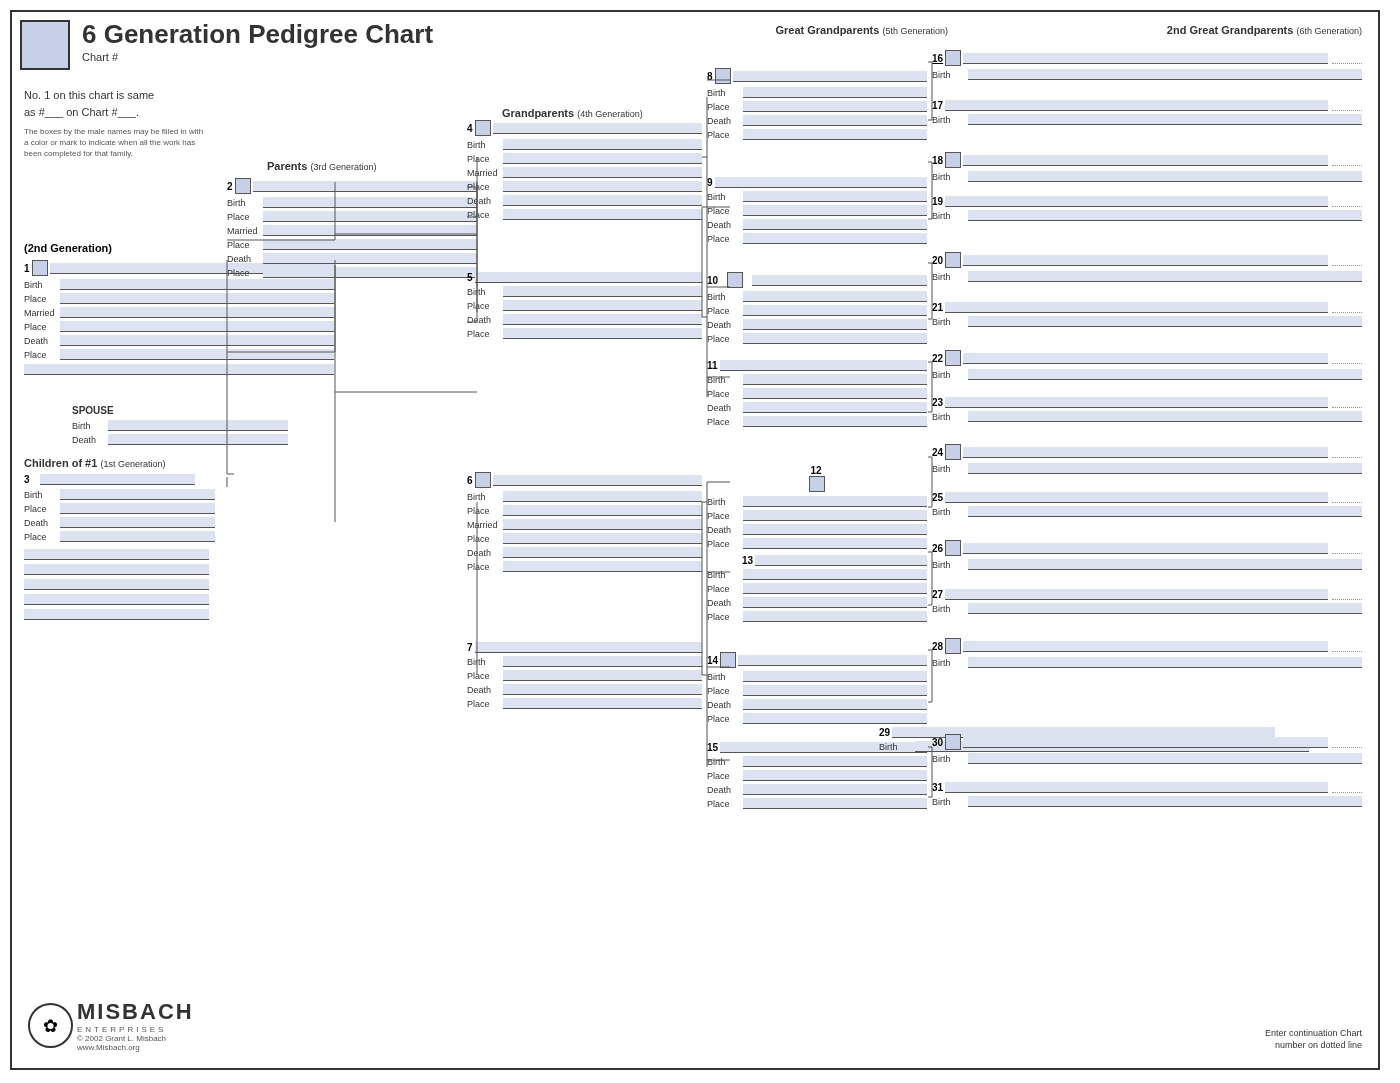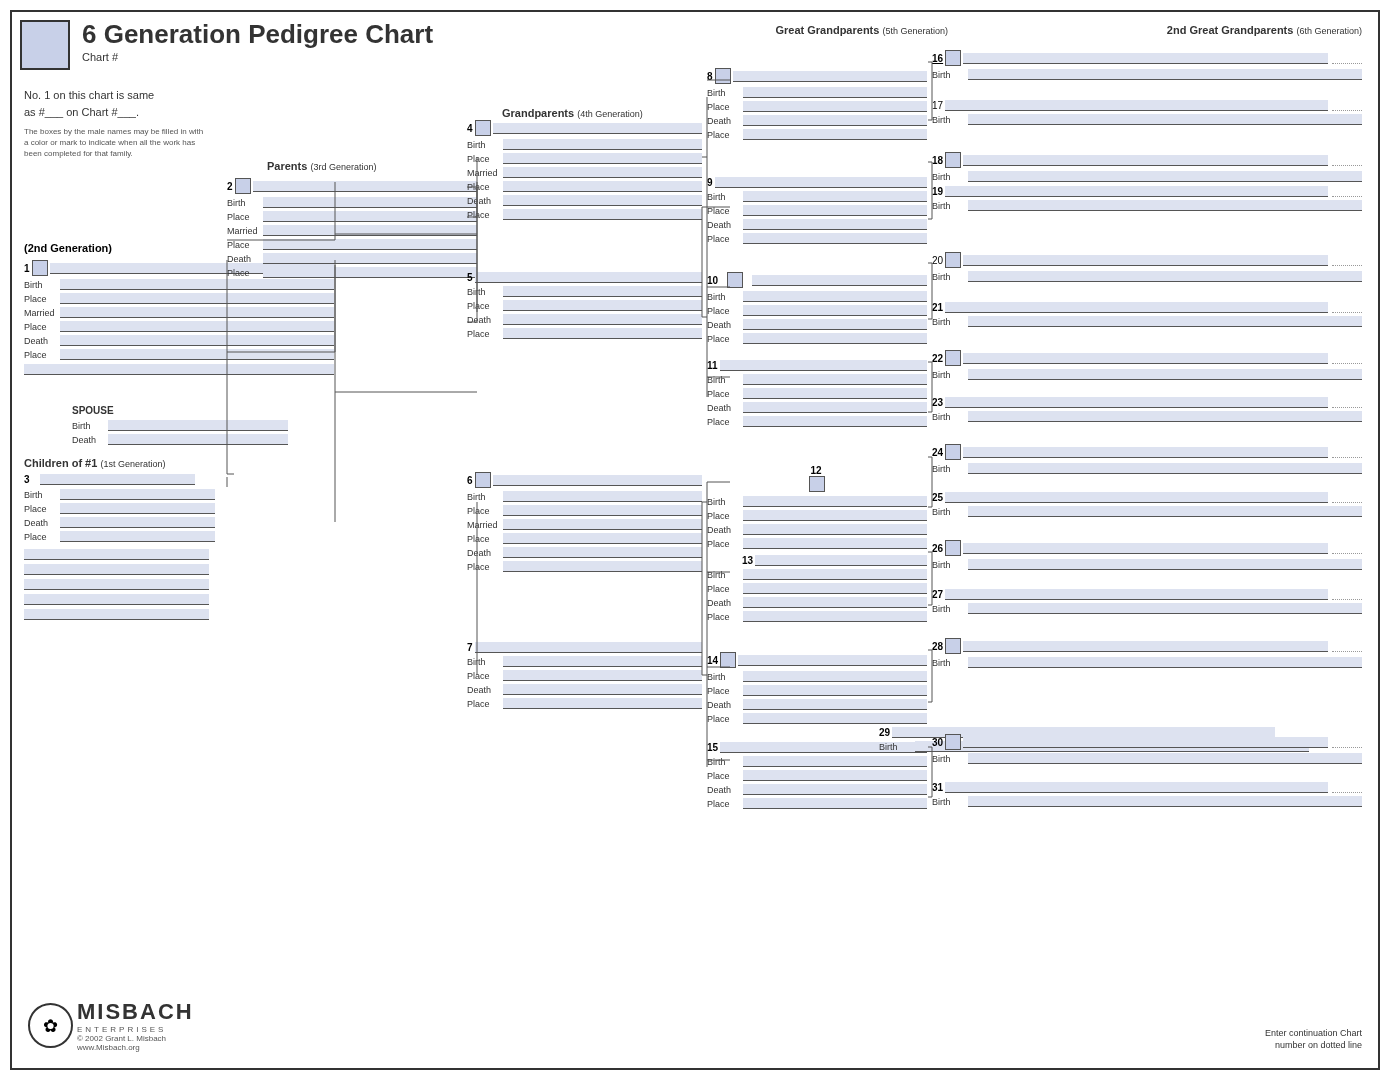--- a/index.html
+++ b/index.html
@@ -565,21 +565,21 @@
       <div style="width:30px;height:11px;border-bottom:1px dotted #999;margin-left:4px;"></div>
     </div>
     <div class="field-row">
       <span class="field-label">Birth</span>
       <div style="flex:1;height:11px;background:#dde2f0;border-bottom:1px solid #555;"></div>
     </div>
   </div>
 
   <div style="position:absolute;left:920px;top:88px;width:430px;">
     <div style="display:flex;align-items:center;margin-bottom:2px;">
-      <span style="font-size:10px;font-weight:normal;margin-right:2px;">17</span>
+      <span style="font-size:10px;font-weight:bold;margin-right:2px;">17</span>
       <div style="flex:1;height:11px;background:#dde2f0;border-bottom:1px solid #555;"></div>
       <div style="width:30px;height:11px;border-bottom:1px dotted #999;margin-left:4px;"></div>
     </div>
     <div class="field-row">
       <span class="field-label">Birth</span>
       <div style="flex:1;height:11px;background:#dde2f0;border-bottom:1px solid #555;"></div>
     </div>
   </div>
 
   <div style="position:absolute;left:920px;top:140px;width:430px;">
@@ -588,35 +588,35 @@
       <div class="small-box"></div>
       <div style="flex:1;height:11px;background:#dde2f0;border-bottom:1px solid #555;margin-left:2px;"></div>
       <div style="width:30px;height:11px;border-bottom:1px dotted #999;margin-left:4px;"></div>
     </div>
     <div class="field-row">
       <span class="field-label">Birth</span>
       <div style="flex:1;height:11px;background:#dde2f0;border-bottom:1px solid #555;"></div>
     </div>
   </div>
 
-  <div style="position:absolute;left:920px;top:174px;width:430px;">
+  <div style="position:absolute;left:920px;top:184px;width:430px;">
     <div style="display:flex;align-items:center;margin-bottom:2px;">
       <span style="font-size:10px;font-weight:bold;margin-right:2px;">19</span>
       <div style="flex:1;height:11px;background:#dde2f0;border-bottom:1px solid #555;"></div>
       <div style="width:30px;height:11px;border-bottom:1px dotted #999;margin-left:4px;"></div>
     </div>
     <div class="field-row">
       <span class="field-label">Birth</span>
       <div style="flex:1;height:11px;background:#dde2f0;border-bottom:1px solid #555;"></div>
     </div>
   </div>
 
   <div style="position:absolute;left:920px;top:240px;width:430px;">
     <div style="display:flex;align-items:center;margin-bottom:2px;">
-      <span style="font-size:10px;font-weight:normal;margin-right:2px;">20</span>
+      <span style="font-size:10px;font-weight:bold;margin-right:2px;">20</span>
       <div class="small-box"></div>
       <div style="flex:1;height:11px;background:#dde2f0;border-bottom:1px solid #555;margin-left:2px;"></div>
       <div style="width:30px;height:11px;border-bottom:1px dotted #999;margin-left:4px;"></div>
     </div>
     <div class="field-row">
       <span class="field-label">Birth</span>
       <div style="flex:1;height:11px;background:#dde2f0;border-bottom:1px solid #555;"></div>
     </div>
   </div>
 

